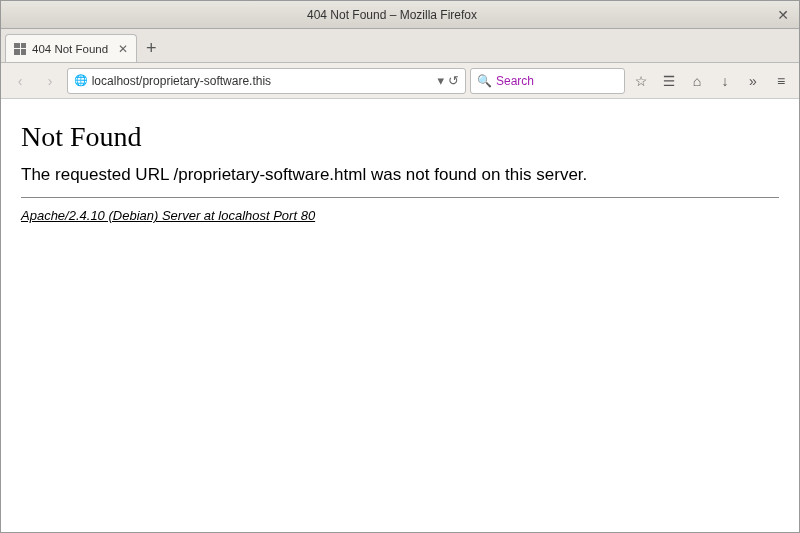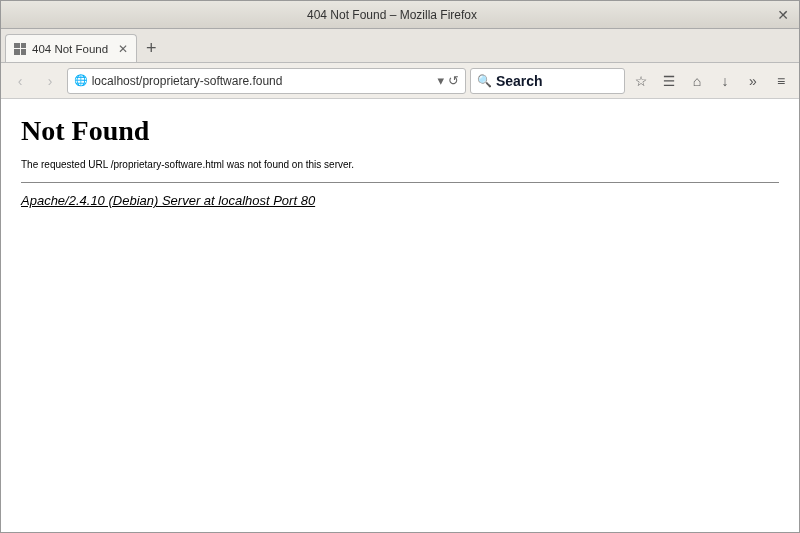--- a/index.html
+++ b/index.html
@@ -152,21 +152,21 @@
       height: 26px;
       border: 1px solid #bbb;
       border-radius: 3px;
       background: white;
       display: flex;
       align-items: center;
       padding: 0 6px;
       gap: 4px;
     }
     .search-icon-sym { color: #888; font-size: 12px; }
-    .search-text { font-size: 14px; color: #0f172a; font-weight: bold; }
+    .search-text { font-size: 12px; color: #a21caf; }
 
     .nav-icon-btn {
       width: 24px;
       height: 24px;
       display: flex;
       align-items: center;
       justify-content: center;
       font-size: 14px;
       color: #555;
       cursor: pointer;
@@ -175,27 +175,28 @@
     
     .content {
       flex: 1;
       background: white;
       padding: 16px 20px;
       overflow: auto;
     }
     .page-heading {
       font-family: Times New Roman, serif;
       font-size: 28px;
-      font-weight: bold;
+      font-weight: normal;
       color: #000;
       margin-bottom: 12px;
+      margin-top: 6px;
     }
     .page-message {
       font-family: Arial, sans-serif;
-      font-size: 10px;
+      font-size: 17px;
       color: #000;
       margin-bottom: 12px;
     }
     .page-divider {
       border: none;
       border-top: 1px solid #888;
       margin-bottom: 10px;
     }
     .page-footer {
       font-family: Arial, sans-serif;
@@ -228,21 +229,21 @@
     </div>
     <div class="tab-new">+</div>
   </div>
 
   <div class="navbar">
     <button class="nav-btn disabled">‹</button>
     <button class="nav-btn disabled">›</button>
 
     <div class="address-bar">
       <span class="address-lock">🌐</span>
-      <span class="address-text">localhost/proprietary-software.found</span>
+      <span class="address-text">localhost/proprietary-software.this</span>
       <span class="address-reload">▾</span>
       <span class="address-reload">↺</span>
     </div>
 
     <div class="search-bar">
       <span class="search-icon-sym">🔍</span>
       <span class="search-text">Search</span>
     </div>
 
     <div class="nav-icon-btn">☆</div>

